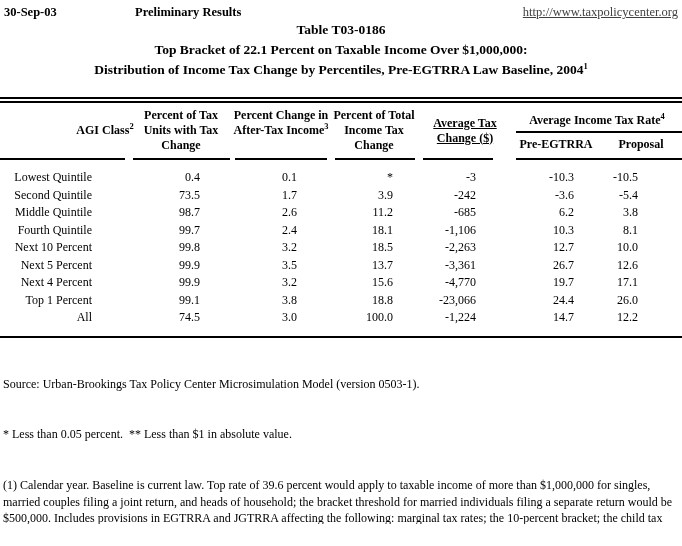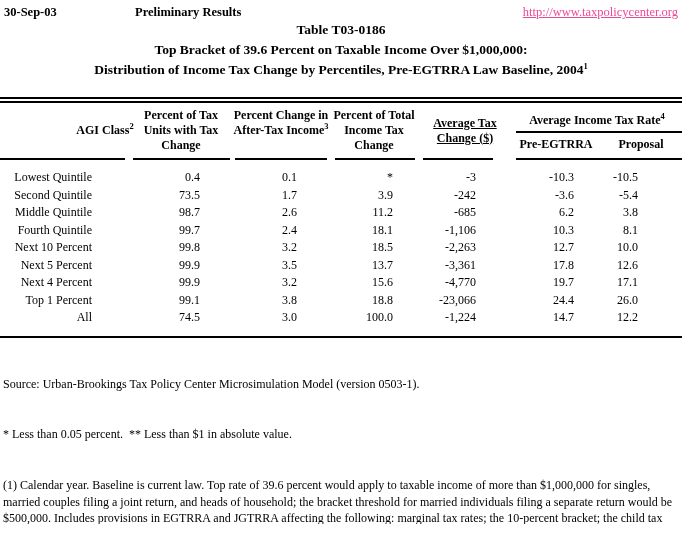--- a/index.html
+++ b/index.html
@@ -59,26 +59,26 @@
   .footnotes { margin-top: 5px; padding-left: 3px; padding-right: 2px; font-size: 12px; line-height: 16.8px; white-space: pre-wrap; }
 </style>
 </head>
 <body>
 
 <div class="page">
 
   <div class="topbar">
     <span class="date">30-Sep-03</span>
     <span class="status">Preliminary Results</span>
-    <a class="url" href="#" title="http://www.taxpolicycenter.org" style="color: #ec4899;">http://www.taxpolicycenter.org</a>
+    <a class="url" href="#" title="http://www.taxpolicycenter.org" style="color: #404040;">http://www.taxpolicycenter.org</a>
   </div>
 
   <div class="titleblock">
     <div>Table T03-0186</div>
-    <div>Top Bracket of 39.6 Percent on Taxable Income Over $1,000,000:</div>
+    <div>Top Bracket of 22.1 Percent on Taxable Income Over $1,000,000:</div>
     <div><span>Distribution of Income Tax Change by Percentiles, Pre-EGTRRA Law Baseline, 2004</span><sup>1</sup></div>
   </div>
 
   <div class="rule-double"></div>
 
   <div class="thead">
     <div class="hcol c1">
       <div class="htext">
           <span class="nudge"><span>AGI Class</span><sup>2</sup></span>
         </div>
@@ -158,21 +158,21 @@
       <div class="cell c5">-2,263</div>
       <div class="cell c6">12.7</div>
       <div class="cell c7">10.0</div>
     </div>
     <div class="trow">
       <div class="cell c1">Next 5 Percent</div>
       <div class="cell c2">99.9</div>
       <div class="cell c3">3.5</div>
       <div class="cell c4">13.7</div>
       <div class="cell c5">-3,361</div>
-      <div class="cell c6">17.8</div>
+      <div class="cell c6">26.7</div>
       <div class="cell c7">12.6</div>
     </div>
     <div class="trow">
       <div class="cell c1">Next 4 Percent</div>
       <div class="cell c2">99.9</div>
       <div class="cell c3">3.2</div>
       <div class="cell c4">15.6</div>
       <div class="cell c5">-4,770</div>
       <div class="cell c6">19.7</div>
       <div class="cell c7">17.1</div>

